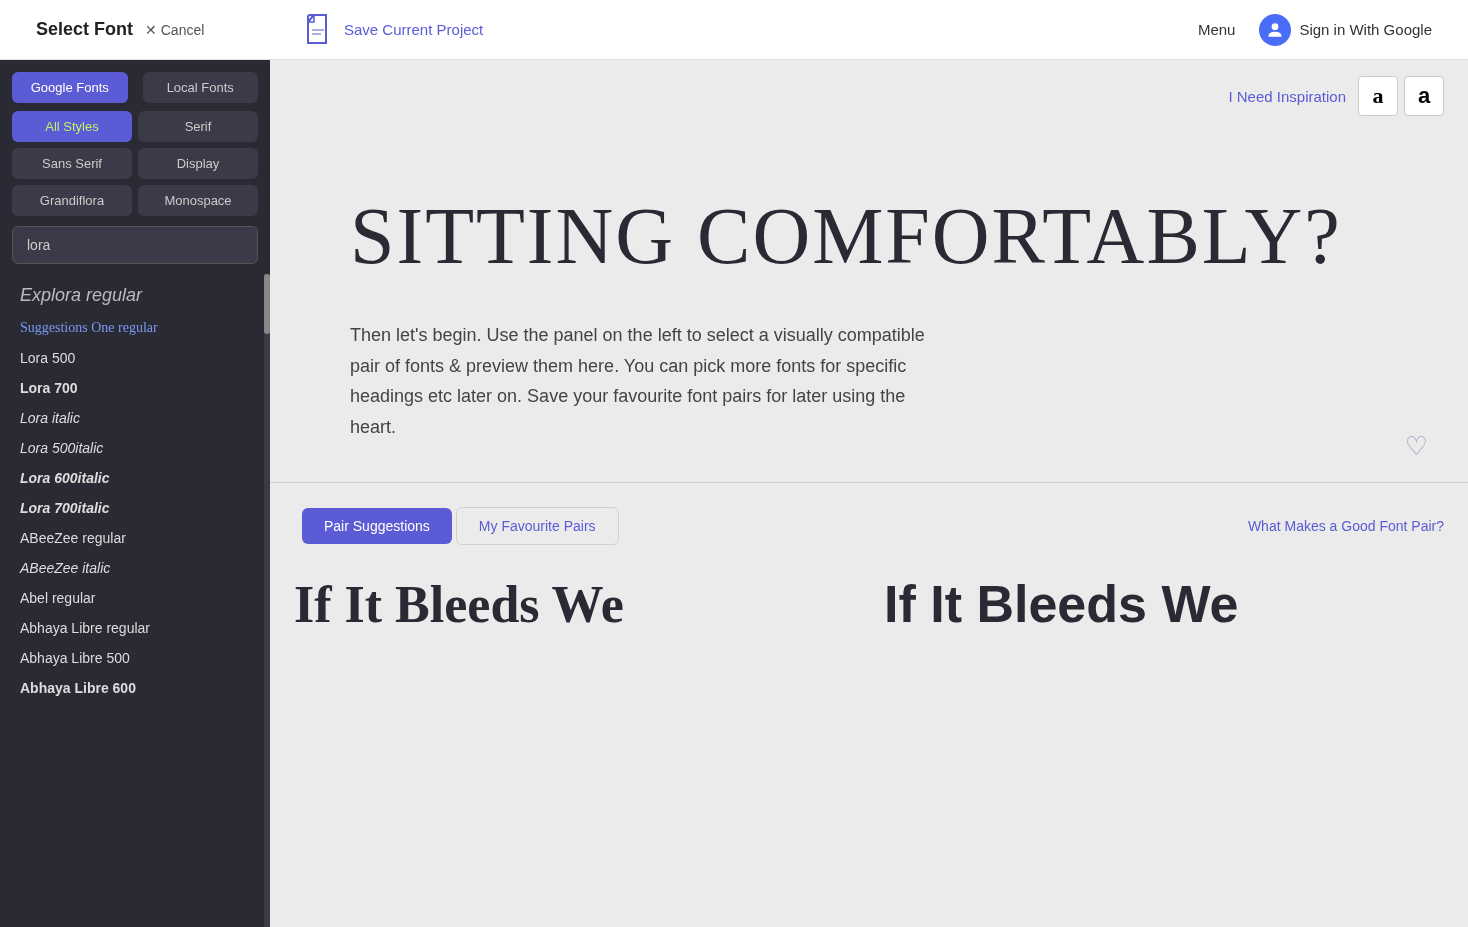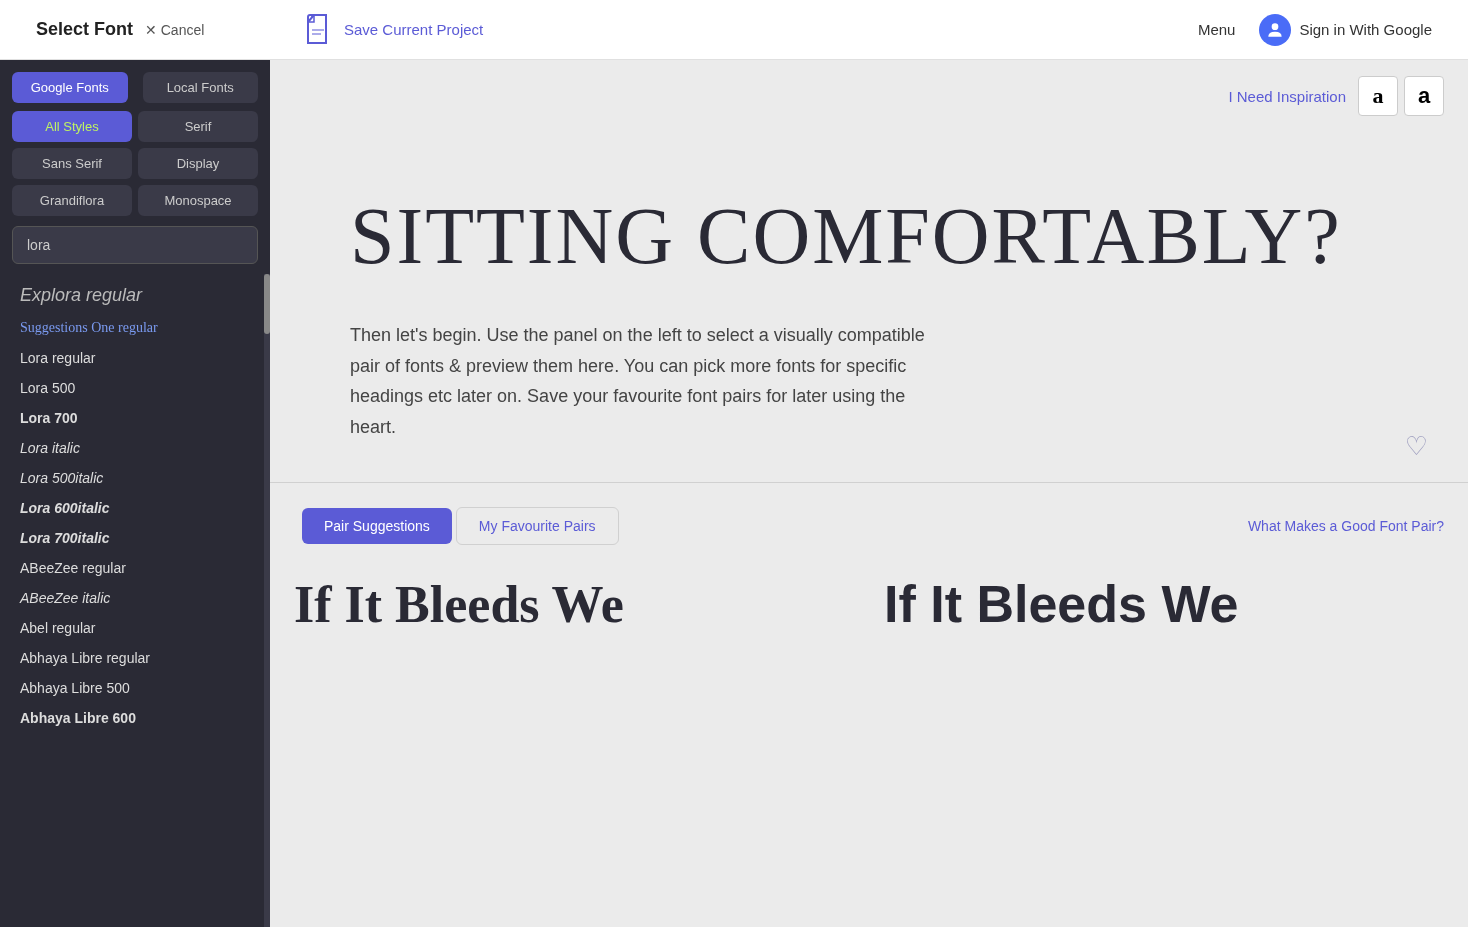--- a/index.html
+++ b/index.html
@@ -383,21 +383,20 @@
       <input class="search-input" type="text" value="lora" placeholder="lora" style="">
     </div>
 
     <div class="font-list-container">
       <div class="scrollbar-track">
         <div class="scrollbar-thumb"></div>
       </div>
       <div class="font-list">
         <div class="font-item script" style="font-style:italic; font-size:18px; color:#bbb;">Explora regular</div>
         <div class="font-item grandiflora" style="color:#7a9af0; font-family: Georgia, serif;">Suggestions One regular</div>
-        <div class="font-item">Lora regular</div>
         <div class="font-item">Lora 500</div>
         <div class="font-item bold-700" style="font-weight:700;">Lora 700</div>
         <div class="font-item italic" style="font-style:italic;">Lora italic</div>
         <div class="font-item italic" style="font-style:italic;">Lora 500italic</div>
         <div class="font-item italic" style="font-style:italic; font-weight:600;">Lora 600italic</div>
         <div class="font-item italic" style="font-style:italic; font-weight:700;">Lora 700italic</div>
         <div class="font-item">ABeeZee regular</div>
         <div class="font-item italic" style="font-style:italic;">ABeeZee italic</div>
         <div class="font-item">Abel regular</div>
         <div class="font-item">Abhaya Libre regular</div>

